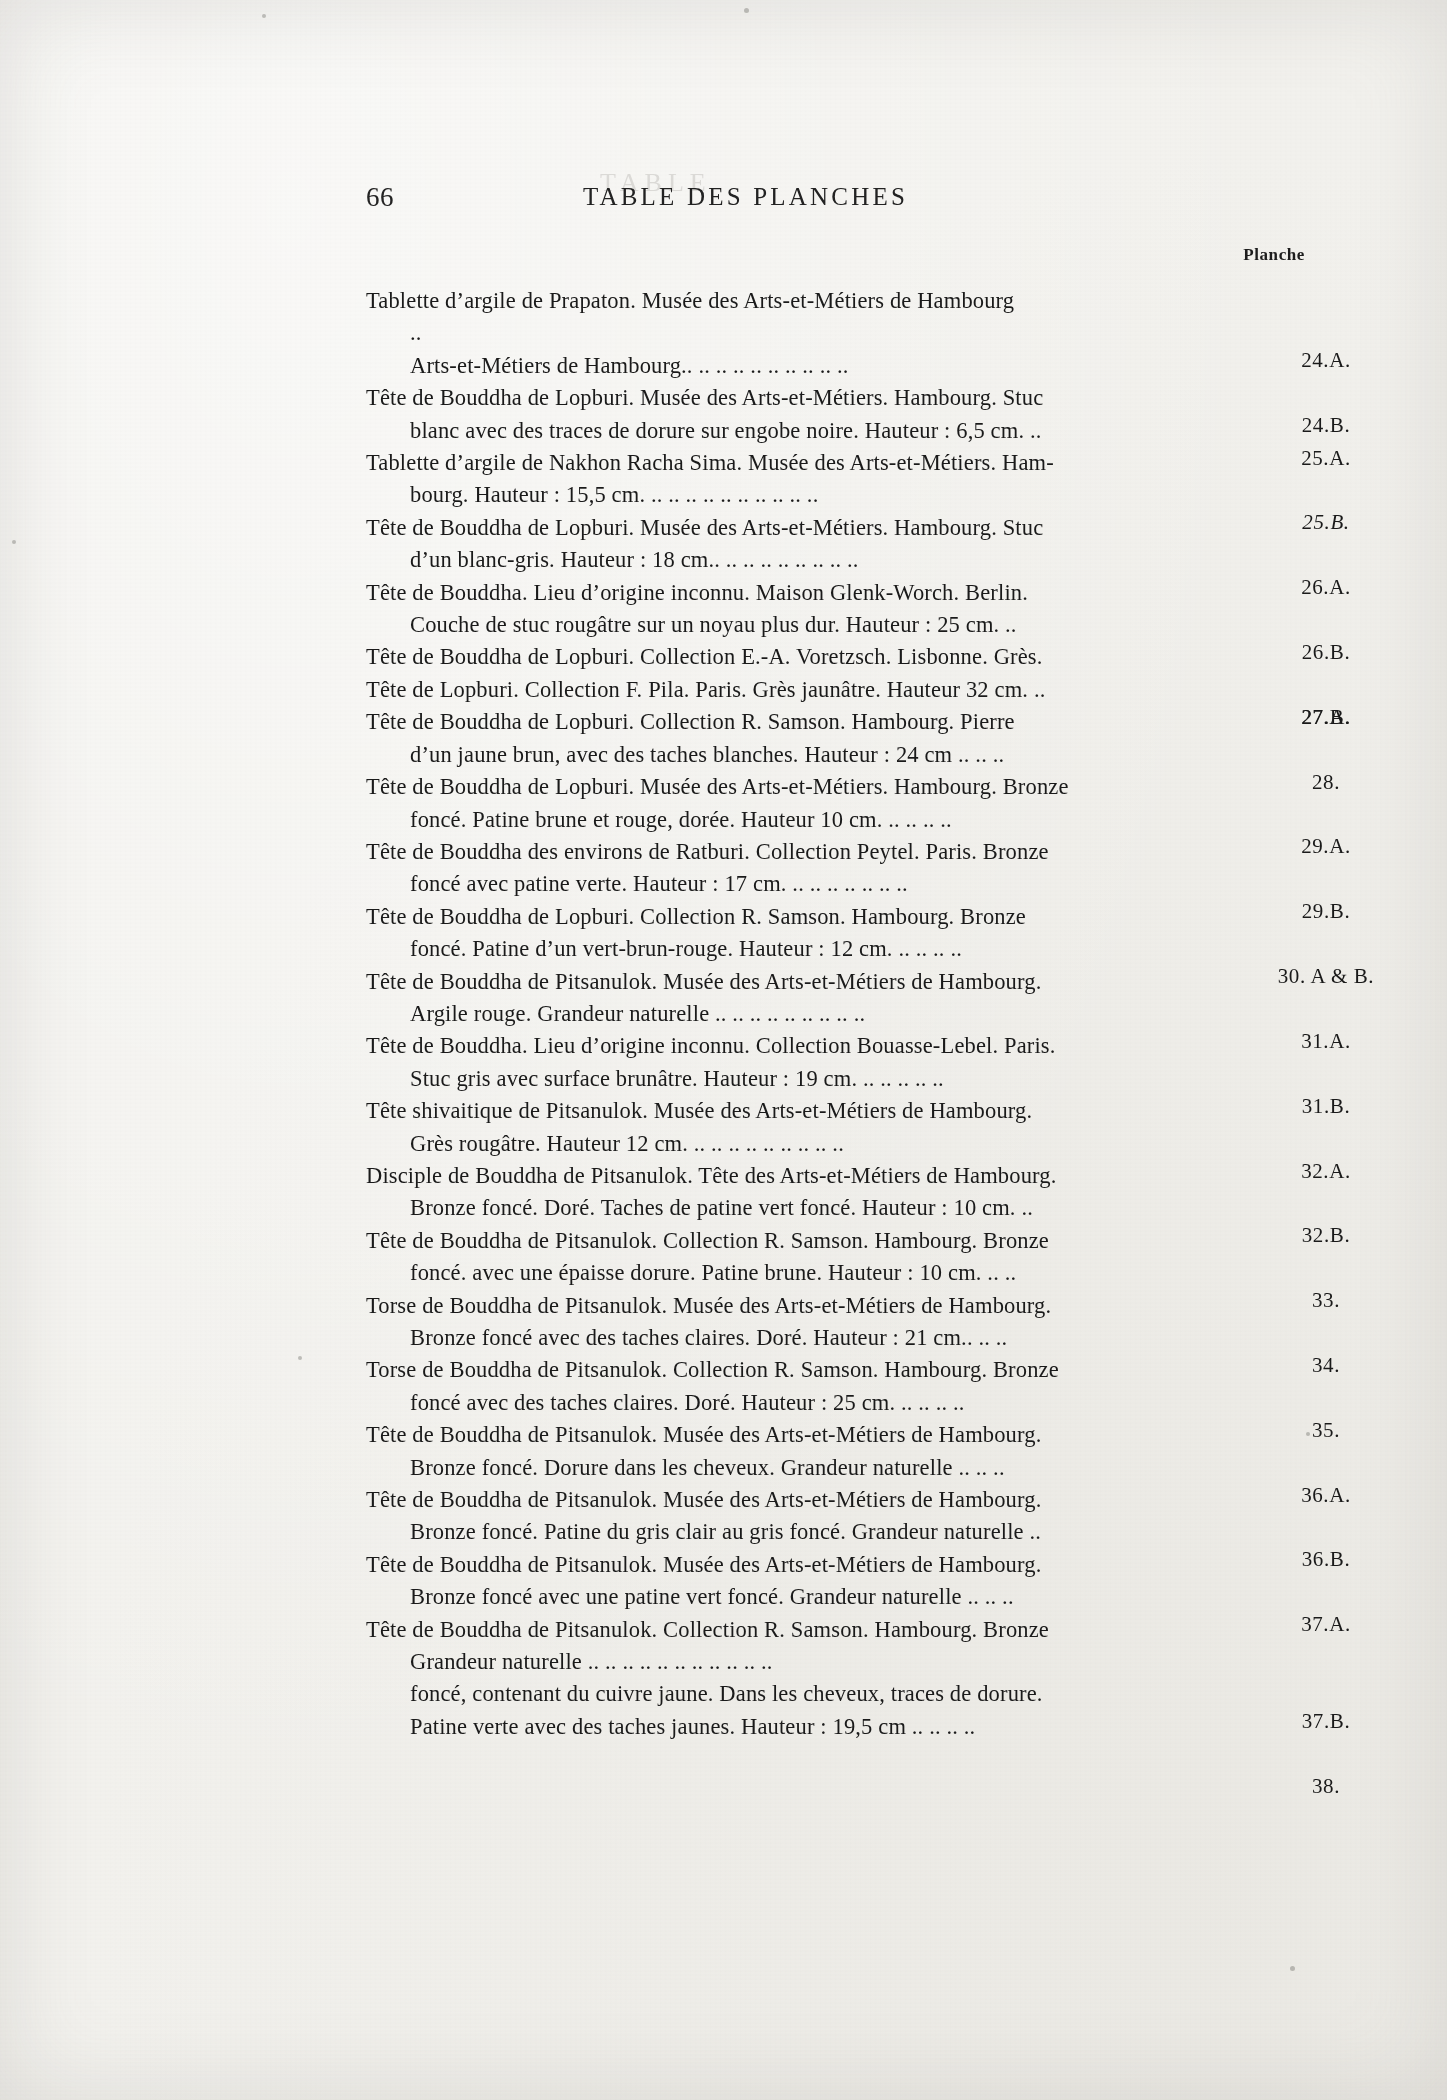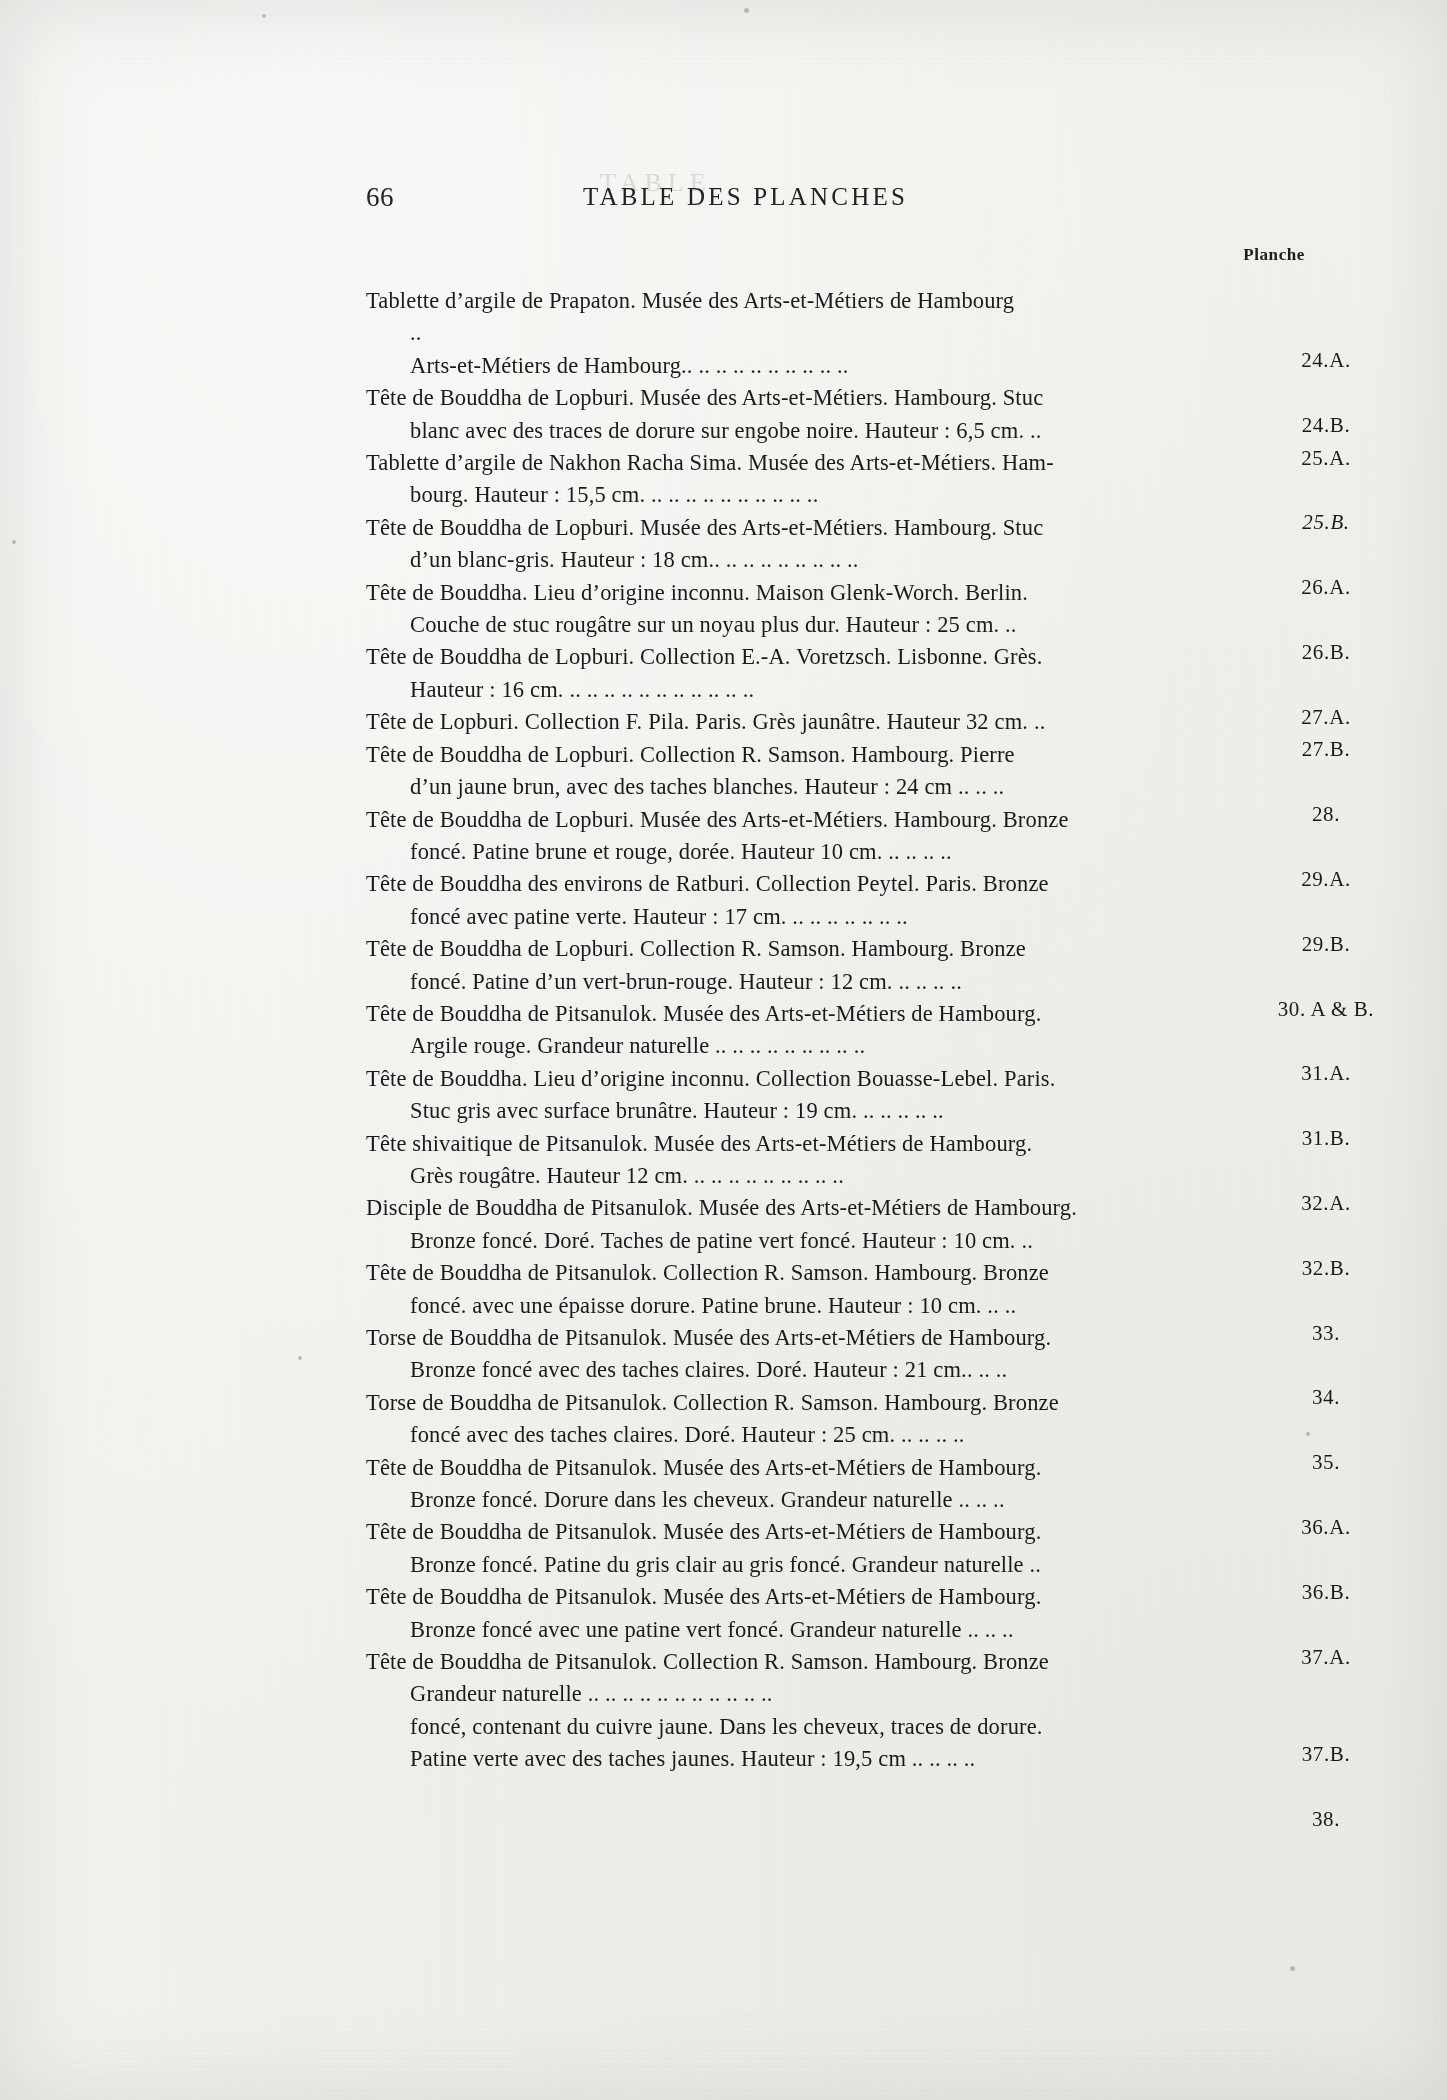--- a/index.html
+++ b/index.html
@@ -162,21 +162,21 @@
       </div>
       <div class="entry">
         <div class="entry-text"><span>Tête de Bouddha de Lopburi. Musée des Arts-et-Métiers. Hambourg. Stuc</span><span class="cont">d’un blanc-gris. Hauteur : 18 cm..   ..   ..   ..   ..   ..   ..   ..   ..</span></div>
         <div class="plate" style="top: 34.4px;">26.A.</div>
       </div>
       <div class="entry">
         <div class="entry-text"><span>Tête de Bouddha. Lieu d’origine inconnu. Maison Glenk-Worch. Berlin.</span><span class="cont">Couche de stuc rougâtre sur un noyau plus dur. Hauteur : 25 cm.  ..</span></div>
         <div class="plate" style="top: 34.4px;">26.B.</div>
       </div>
       <div class="entry">
-        <div class="entry-text"><span>Tête de Bouddha de Lopburi. Collection E.-A. Voretzsch. Lisbonne. Grès.</span><span class="cont">Hauteur : 16 cm.   ..   ..   ..   ..   ..   ..   ..   ..   ..   ..   ..</span></div>
+        <div class="entry-text"><span>Tête de Bouddha de Lopburi. Collection E.-A. Voretzsch. Lisbonne. Grès.</span></div>
         <div class="plate" style="top: 34.4px;">27.A.</div>
       </div>
       <div class="entry">
         <div class="entry-text"><span>Tête de Lopburi. Collection F. Pila. Paris. Grès jaunâtre. Hauteur 32 cm. ..</span></div>
         <div class="plate" style="top: 2px;">27.B.</div>
       </div>
       <div class="entry">
         <div class="entry-text"><span>Tête de Bouddha de Lopburi. Collection R. Samson. Hambourg. Pierre</span><span class="cont">d’un jaune brun, avec des taches blanches. Hauteur : 24 cm ..   ..   ..</span></div>
         <div class="plate" style="top: 34.4px;">28.</div>
       </div>
@@ -198,21 +198,21 @@
       </div>
       <div class="entry">
         <div class="entry-text"><span>Tête de Bouddha. Lieu d’origine inconnu. Collection Bouasse-Lebel. Paris.</span><span class="cont">Stuc gris avec surface brunâtre. Hauteur : 19 cm.   ..   ..   ..   ..   ..</span></div>
         <div class="plate" style="top: 34.4px;">31.B.</div>
       </div>
       <div class="entry">
         <div class="entry-text"><span>Tête shivaitique de Pitsanulok. Musée des Arts-et-Métiers de Hambourg.</span><span class="cont">Grès rougâtre. Hauteur 12 cm.   ..   ..   ..   ..   ..   ..   ..   ..   ..</span></div>
         <div class="plate" style="top: 34.4px;">32.A.</div>
       </div>
       <div class="entry">
-        <div class="entry-text"><span>Disciple de Bouddha de Pitsanulok. Musée des Arts-et-Métiers de Hambourg.</span><span class="cont">Bronze foncé. Doré. Taches de patine vert foncé. Hauteur : 10 cm.  ..</span></div>
+        <div class="entry-text"><span>Disciple de Bouddha de Pitsanulok. Tête des Arts-et-Métiers de Hambourg.</span><span class="cont">Bronze foncé. Doré. Taches de patine vert foncé. Hauteur : 10 cm.  ..</span></div>
         <div class="plate" style="top: 34.4px;">32.B.</div>
       </div>
       <div class="entry">
         <div class="entry-text"><span>Tête de Bouddha de Pitsanulok. Collection R. Samson. Hambourg. Bronze</span><span class="cont">foncé. avec une épaisse dorure. Patine brune. Hauteur : 10 cm.  ..   ..</span></div>
         <div class="plate" style="top: 34.4px;">33.</div>
       </div>
       <div class="entry">
         <div class="entry-text"><span>Torse de Bouddha de Pitsanulok. Musée des Arts-et-Métiers de Hambourg.</span><span class="cont">Bronze foncé avec des taches claires. Doré. Hauteur : 21 cm..   ..   ..</span></div>
         <div class="plate" style="top: 34.4px;">34.</div>
       </div>

